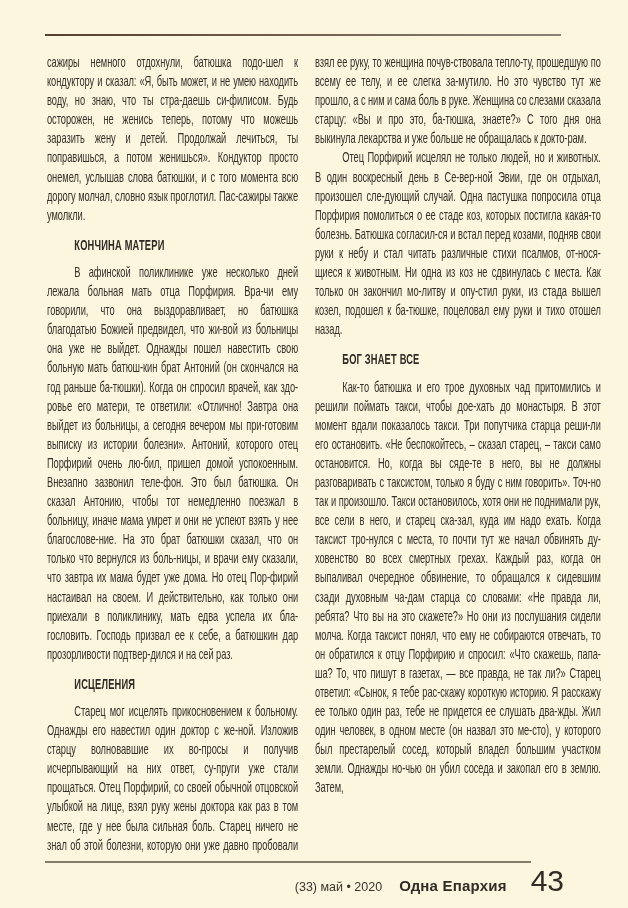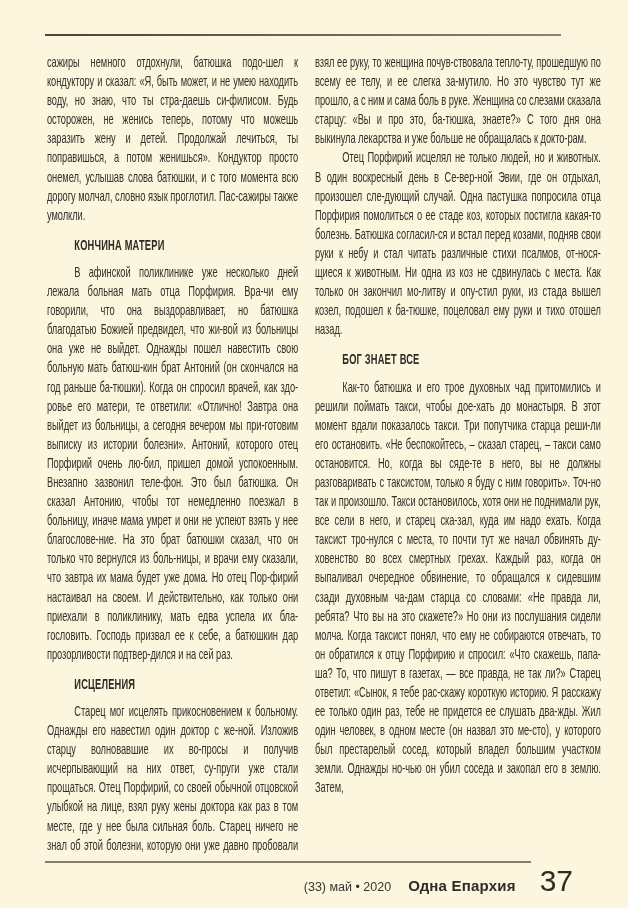--- a/index.html
+++ b/index.html
@@ -58,21 +58,21 @@
     position: absolute;
     left: 45px;
     top: 861px;
     width: 486px;
     height: 2px;
     background: #857c6e;
   }
   .footer-row {
     position: absolute;
     top: 864px;
-    right: 55px;
+    right: 64px;
     display: flex;
     align-items: baseline;
   }
   .issue {
     font-size: 12.5px;
     color: #3a362f;
   }
   .magazine {
     font-size: 15px;
     font-weight: bold;
@@ -107,16 +107,16 @@
     <p class="para">Отец Порфирий исцелял не только людей, но и животных. В один воскресный день в Се-вер-ной Эвии, где он отдыхал, произошел сле-дующий случай. Одна пастушка попросила отца Порфирия помолиться о ее стаде коз, которых постигла какая-то болезнь. Батюшка согласил-ся и встал перед козами, подняв свои руки к небу и стал читать различные стихи псалмов, от-нося-щиеся к животным. Ни одна из коз не сдвинулась с места. Как только он закончил мо-литву и опу-стил руки, из стада вышел козел, подошел к ба-тюшке, поцеловал ему руки и тихо отошел назад.</p>
     <h3 class="heading">БОГ ЗНАЕТ ВСЕ</h3>
     <p class="para">Как-то батюшка и его трое духовных чад притомились и решили поймать такси, чтобы дое-хать до монастыря. В этот момент вдали показалось такси. Три попутчика старца реши-ли его остановить. «Не беспокойтесь, – сказал старец, – такси само остановится. Но, когда вы сяде-те в него, вы не должны разговаривать с таксистом, только я буду с ним говорить». Точ-но так и произошло. Такси остановилось, хотя они не поднимали рук, все сели в него, и старец ска-зал, куда им надо ехать. Когда таксист тро-нулся с места, то почти тут же начал обвинять ду-ховенство во всех смертных грехах. Каждый раз, когда он выпаливал очередное обвинение, то обращался к сидевшим сзади духовным ча-дам старца со словами: «Не правда ли, ребята? Что вы на это скажете?» Но они из послушания сидели молча. Когда таксист понял, что ему не собираются отвечать, то он обратился к отцу Порфирию и спросил: «Что скажешь, папа-ша? То, что пишут в газетах, — все правда, не так ли?» Старец ответил: «Сынок, я тебе рас-скажу короткую историю. Я расскажу ее только один раз, тебе не придется ее слушать два-жды. Жил один человек, в одном месте (он назвал это ме-сто), у которого был престарелый сосед, который владел большим участком земли. Однажды но-чью он убил соседа и закопал его в землю. Затем,</p>
   </div>
 
   <div class="bottom-rule"></div>
 
   <div class="footer-row">
     <span class="issue">(33) май • 2020</span>
     <span class="magazine">Одна Епархия</span>
-    <span class="pagenum">37</span>
+    <span class="pagenum">43</span>
   </div>
 
 </div>
 
 </body></html>

